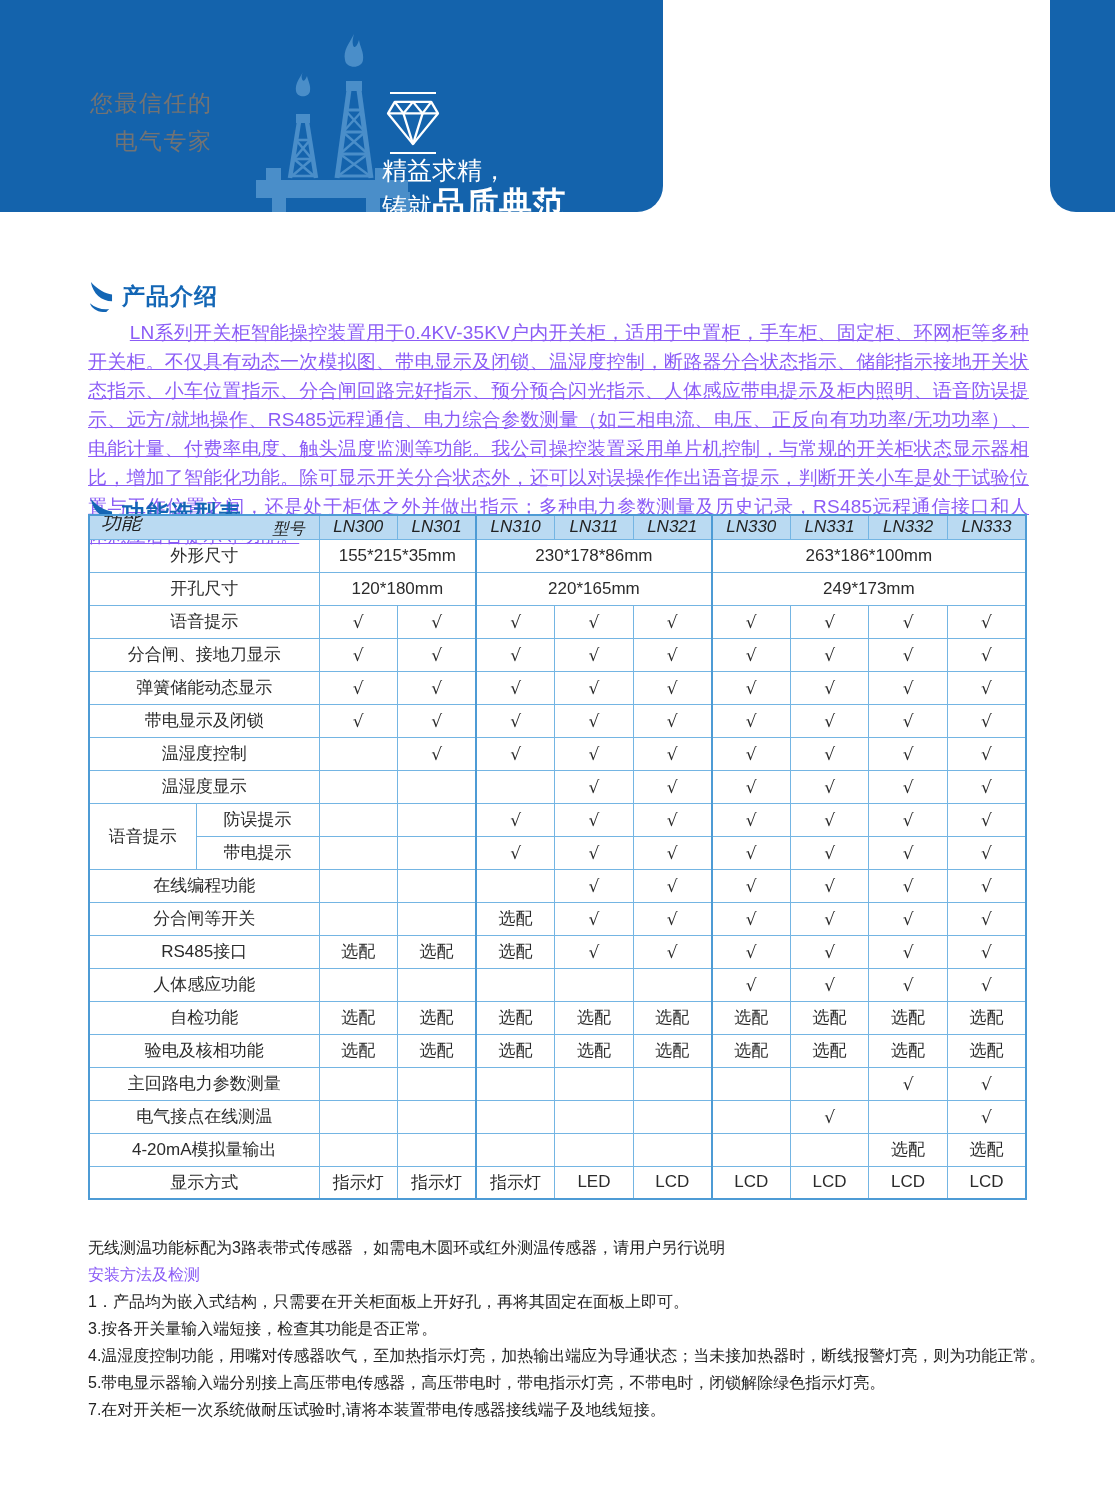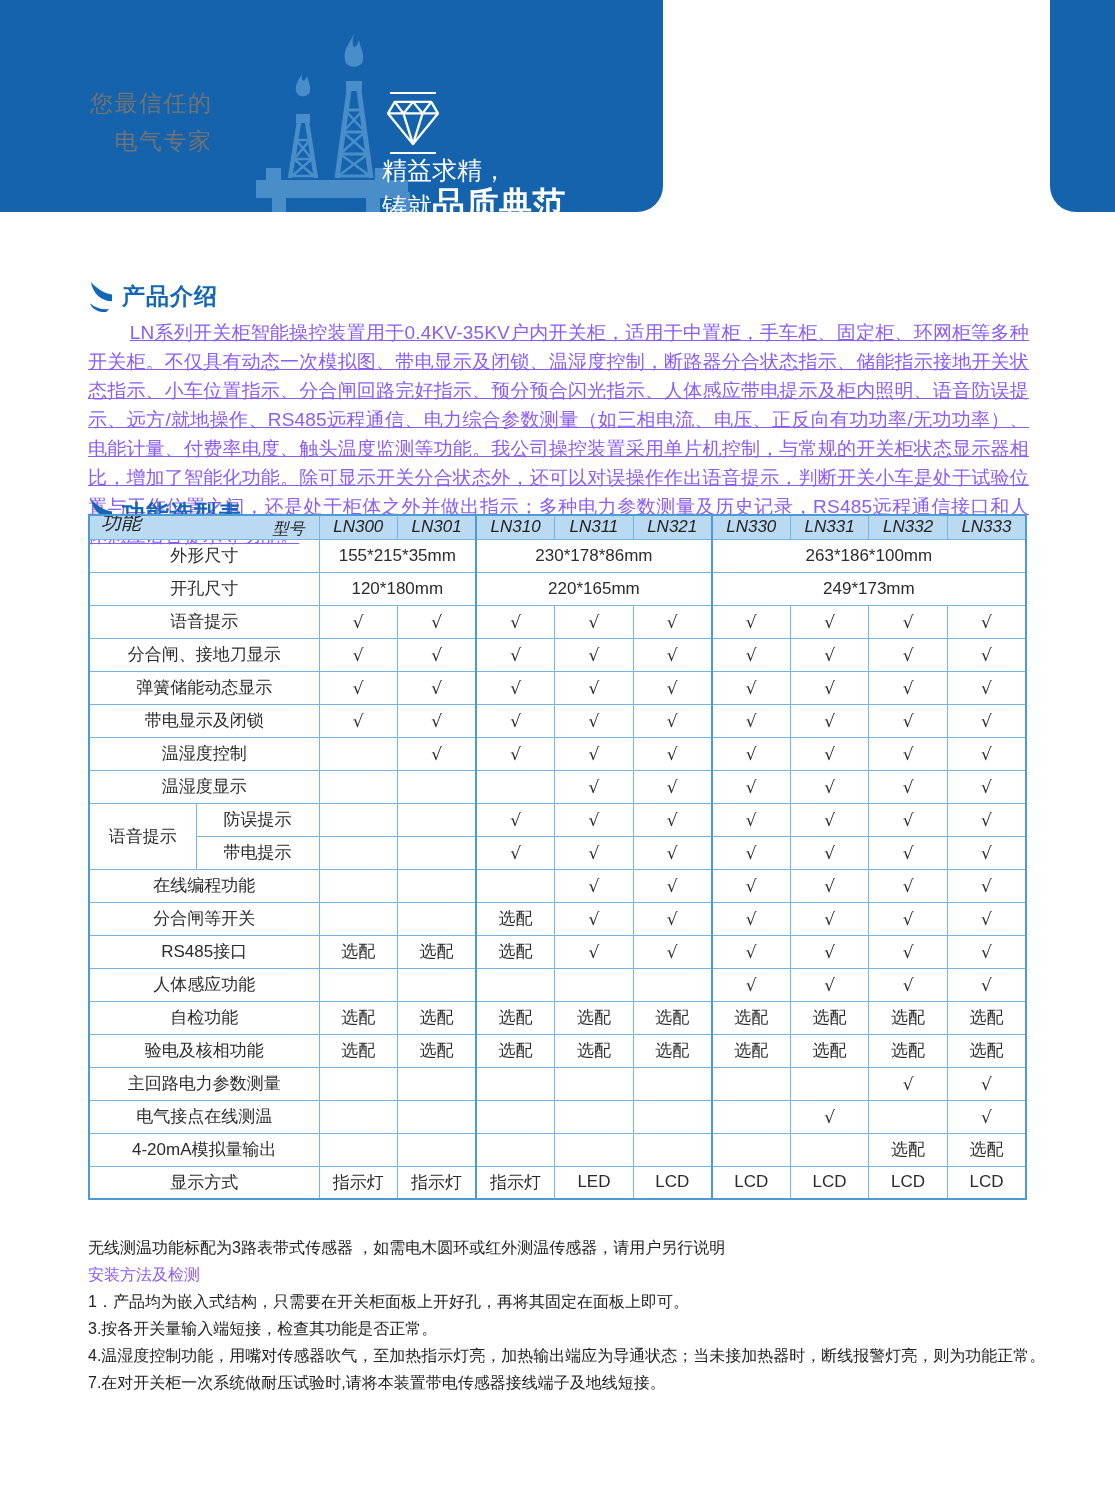--- a/index.html
+++ b/index.html
@@ -414,15 +414,16 @@
     </table>
 </div>
 
 <div class="notes">
   <div>无线测温功能标配为3路表带式传感器 ，如需电木圆环或红外测温传感器，请用户另行说明</div>
   <div class="subtitle">安装方法及检测</div>
   <div id="notes-list">
       <div>1．产品均为嵌入式结构，只需要在开关柜面板上开好孔，再将其固定在面板上即可。</div>
       <div>3.按各开关量输入端短接，检查其功能是否正常。</div>
       <div>4.温湿度控制功能，用嘴对传感器吹气，至加热指示灯亮，加热输出端应为导通状态；当未接加热器时，断线报警灯亮，则为功能正常。</div>
+      <div>5.带电显示器输入端分别接上高压带电传感器，高压带电时，带电指示灯亮，不带电时，闭锁解除绿色指示灯亮。</div>
       <div>7.在对开关柜一次系统做耐压试验时,请将本装置带电传感器接线端子及地线短接。</div>
     </div>
 </div>
 
 </body></html>

